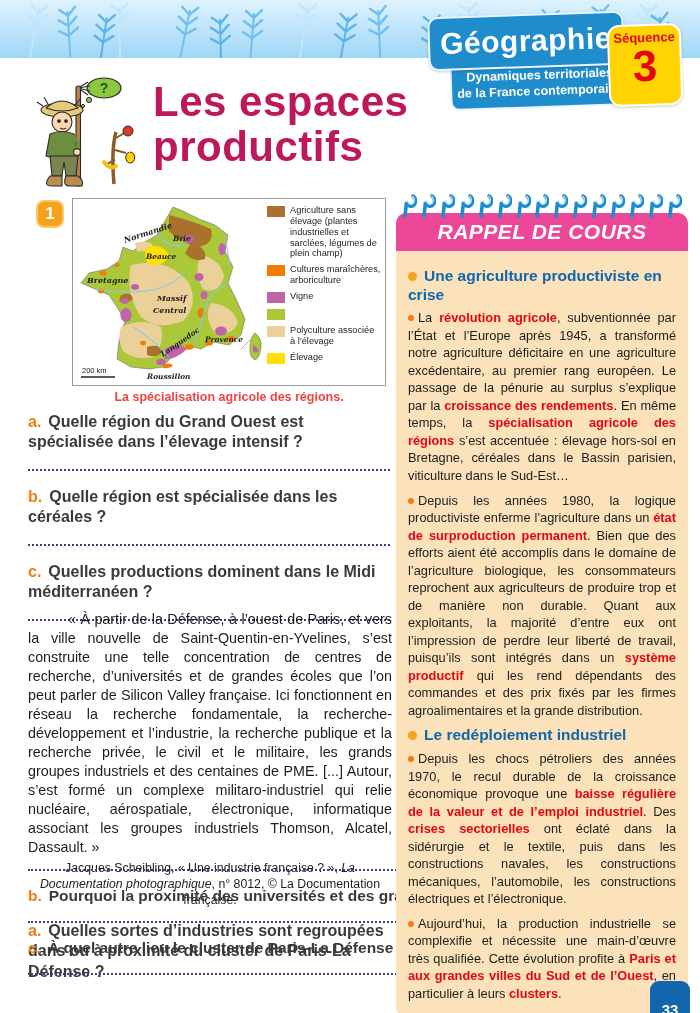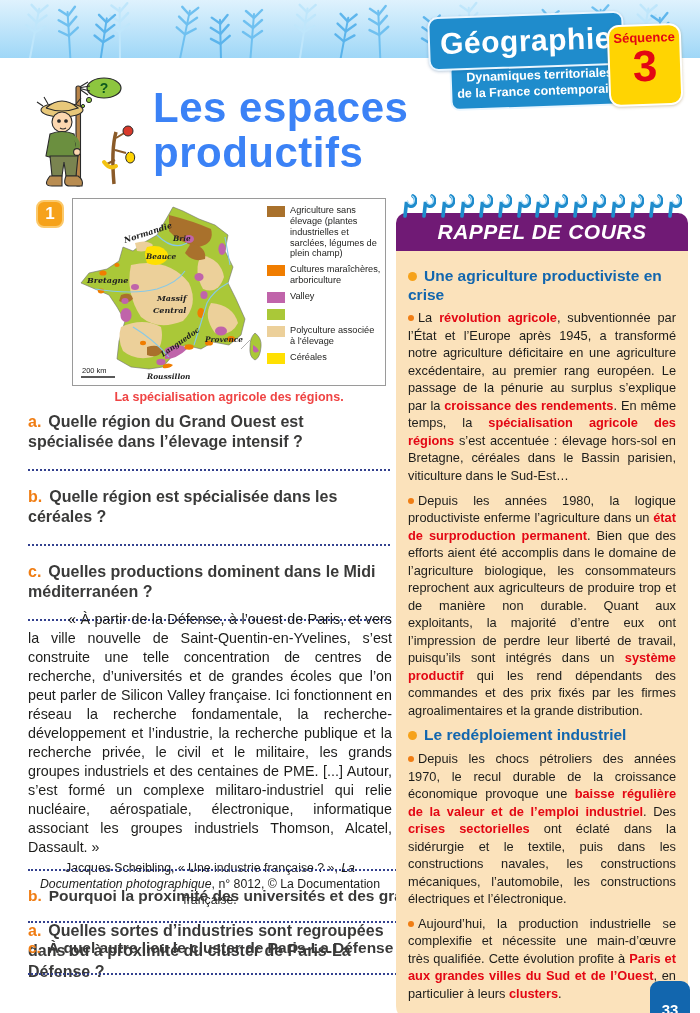--- a/index.html
+++ b/index.html
@@ -25,21 +25,21 @@
   .seq-box .seq-word{color:#e30613;font-weight:bold;font-size:13px;}
   .seq-box .seq-num{color:#e30613;font-weight:bold;font-size:44px;line-height:.95;}
   .sub-box{
     position:absolute;left:450px;top:60px;width:176px;height:44px;
     background:#1f8ccc;border:2px solid #eaf6ff;border-radius:9px;
     display:flex;flex-direction:column;align-items:center;justify-content:center;
     transform:rotate(-2deg);z-index:2;
   }
   .sub-box span{color:#fff;font-weight:bold;font-size:12.5px;line-height:1.25;white-space:nowrap;}
   
-  .page-title{position:absolute;left:153px;top:86px;width:280px;color:#3b82f6;
+  .page-title{position:absolute;left:153px;top:80px;width:280px;color:#be185d;
     font-weight:bold;font-size:42px;line-height:1.07;letter-spacing:.5px;}
   .mascot{position:absolute;left:26px;top:76px;width:122px;height:118px;}
   
   .badge{
     position:absolute;width:28px;height:28px;background:#f6a21a;border:2px solid #fbc96b;
     border-radius:8px;color:#fff;font-weight:bold;font-size:17px;
     display:flex;align-items:center;justify-content:center;box-sizing:border-box;
   }
   
   .map-box{
@@ -67,21 +67,21 @@
   .doc2 .question{margin-top:12px;margin-bottom:0;}
   
   .bottomq{position:absolute;left:28px;top:866px;width:660px;}
   .bottomq .question{font-size:15.5px;margin-bottom:12px;}
   .bottomq .dotline{margin-bottom:15px;}
   
   .panel{position:absolute;left:396px;top:192px;width:292px;}
   .rings{position:relative;height:30px;display:flex;justify-content:space-between;
     padding:0 6px;z-index:5;margin-bottom:-9px;}
   .panel-header{
-    position:relative;background:#701a75;border-radius:10px 10px 0 0;height:38px;
+    position:relative;background:#ec4899;border-radius:10px 10px 0 0;height:38px;
     display:flex;align-items:center;justify-content:center;z-index:1;
   }
   .panel-header span{color:#fff;font-weight:bold;font-style:italic;font-size:21px;letter-spacing:.5px;}
   .panel-body{
     background:#fbe2bb;border-radius:0 0 14px 14px;padding:10px 12px 18px 12px;
   }
   .ph{color:#1266ae;font-weight:bold;font-size:15.5px;line-height:1.2;margin:6px 0 5px 0;}
   .bdot{display:inline-block;width:9px;height:9px;border-radius:50%;background:#f6a21a;margin-right:7px;}
   .pp{font-size:12.8px;line-height:1.37;text-align:justify;margin-bottom:7px;}
   .pdot{display:inline-block;width:6px;height:6px;border-radius:50%;background:#f07d13;margin-right:4px;margin-bottom:1px;}
@@ -275,32 +275,32 @@
     <div class="leg-item">
       <div class="leg-sw" style="background: rgb(169, 113, 44);"></div>
       <span class="lbl">Agriculture sans élevage (plantes industrielles et sarclées, légumes de plein champ)</span>
     </div>
     <div class="leg-item">
       <div class="leg-sw" style="background: rgb(240, 125, 0);"></div>
       <span class="lbl">Cultures maraîchères, arboriculture</span>
     </div>
     <div class="leg-item">
       <div class="leg-sw" style="background: rgb(192, 100, 170);"></div>
-      <span class="lbl">Valley</span>
+      <span class="lbl">Vigne</span>
     </div>
     <div class="leg-item">
       <div class="leg-sw" style="background: rgb(170, 200, 56);"></div>
     </div>
     <div class="leg-item">
       <div class="leg-sw" style="background: rgb(236, 208, 154);"></div>
       <span class="lbl">Polyculture associée à l’élevage</span>
     </div>
     <div class="leg-item">
       <div class="leg-sw" style="background: rgb(255, 224, 2);"></div>
-      <span class="lbl">Céréales</span>
+      <span class="lbl">Élevage</span>
     </div>
   </div>
 </div>
 <div class="caption">La spécialisation agricole des régions.</div>
 
 <div class="qcol">
   <div class="question">
     <span class="qletter">a.</span><span>Quelle région du Grand Ouest est spécialisée dans l’élevage intensif ?</span>
   </div>
   <div class="dotline"></div>

